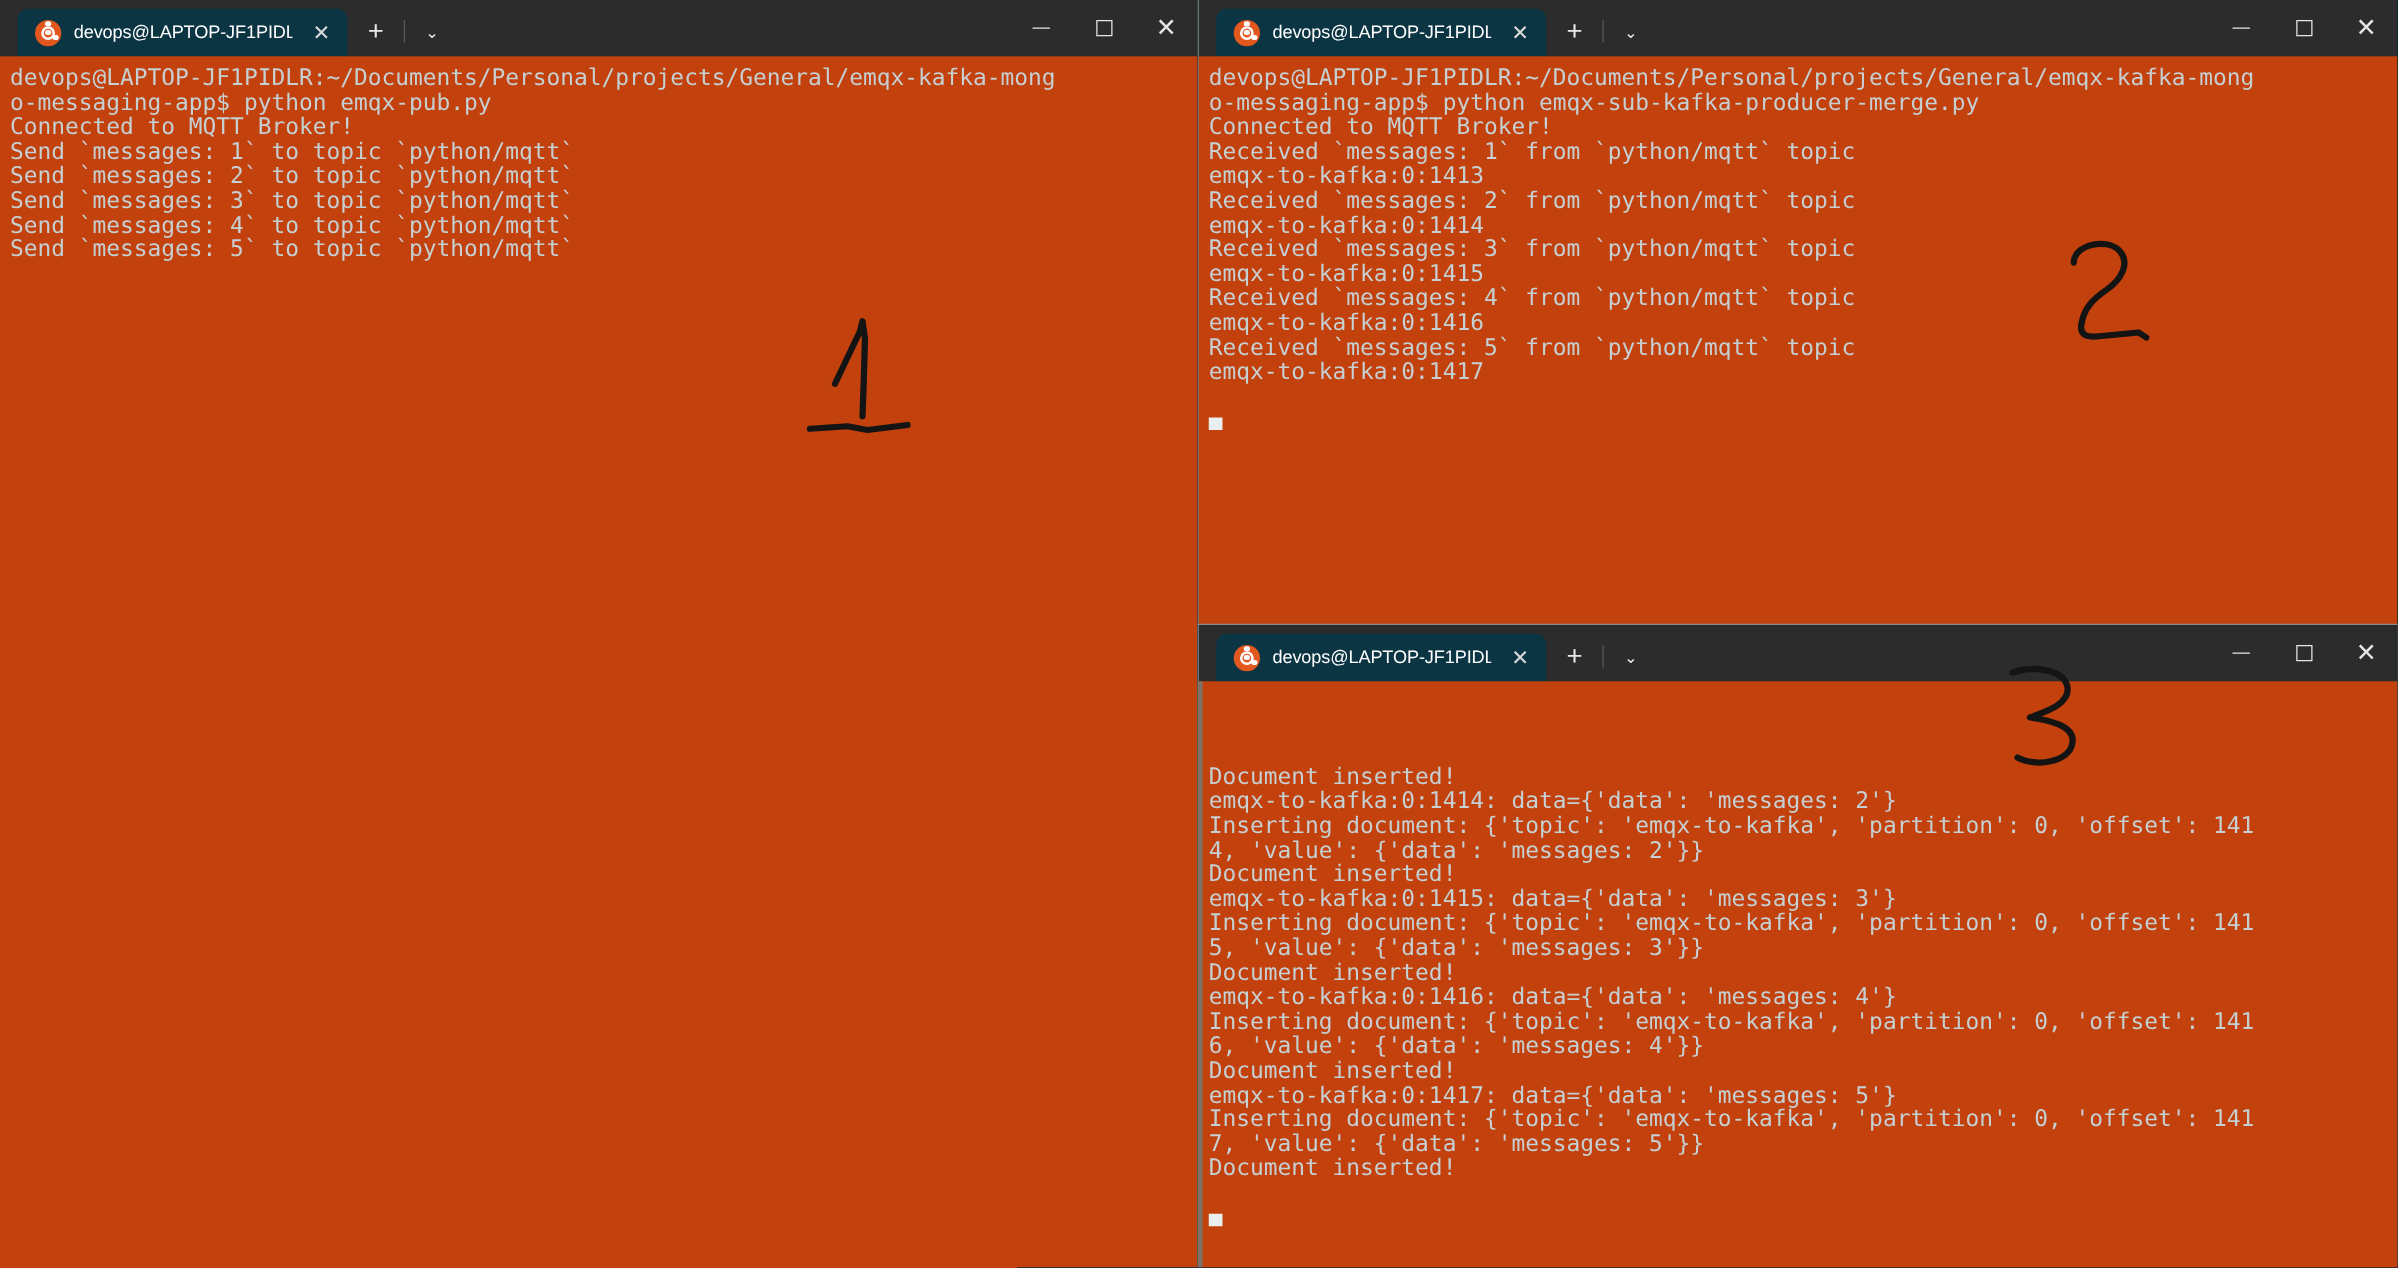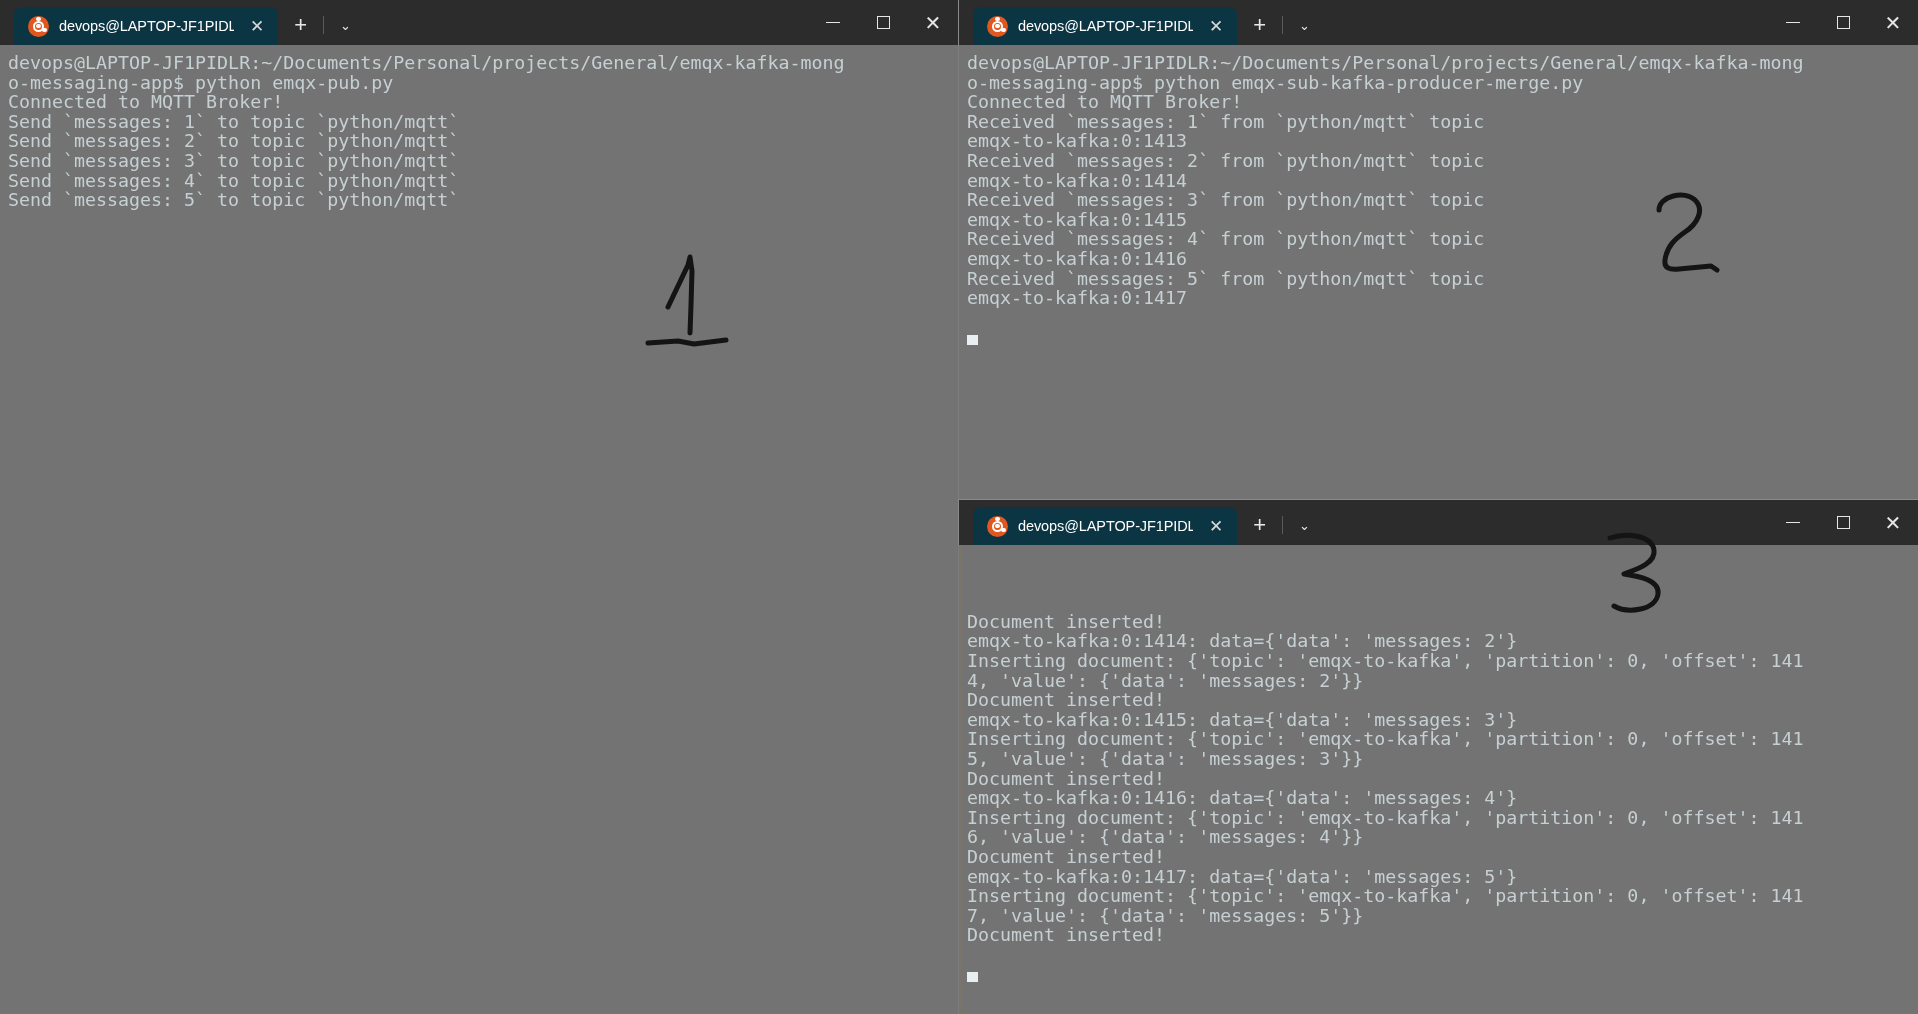--- a/index.html
+++ b/index.html
@@ -154,21 +154,21 @@
     border: 1.5px solid #e6e6e6;
     box-sizing: border-box;
   }
   .winbtn.close {
     font-size: 20px;
     font-weight: 300;
   }
 
   
   .term {
-    background: #737373;
+    background: #c2410c;
     color: #c6d0d3;
     font-family: "DejaVu Sans Mono", monospace;
     font-size: 18.3px;
     line-height: 19.6px;
     padding: 8px 0 0 8px;
     white-space: pre;
     box-sizing: border-box;
     position: relative;
     height: calc(100% - 45px);
     overflow: hidden;

